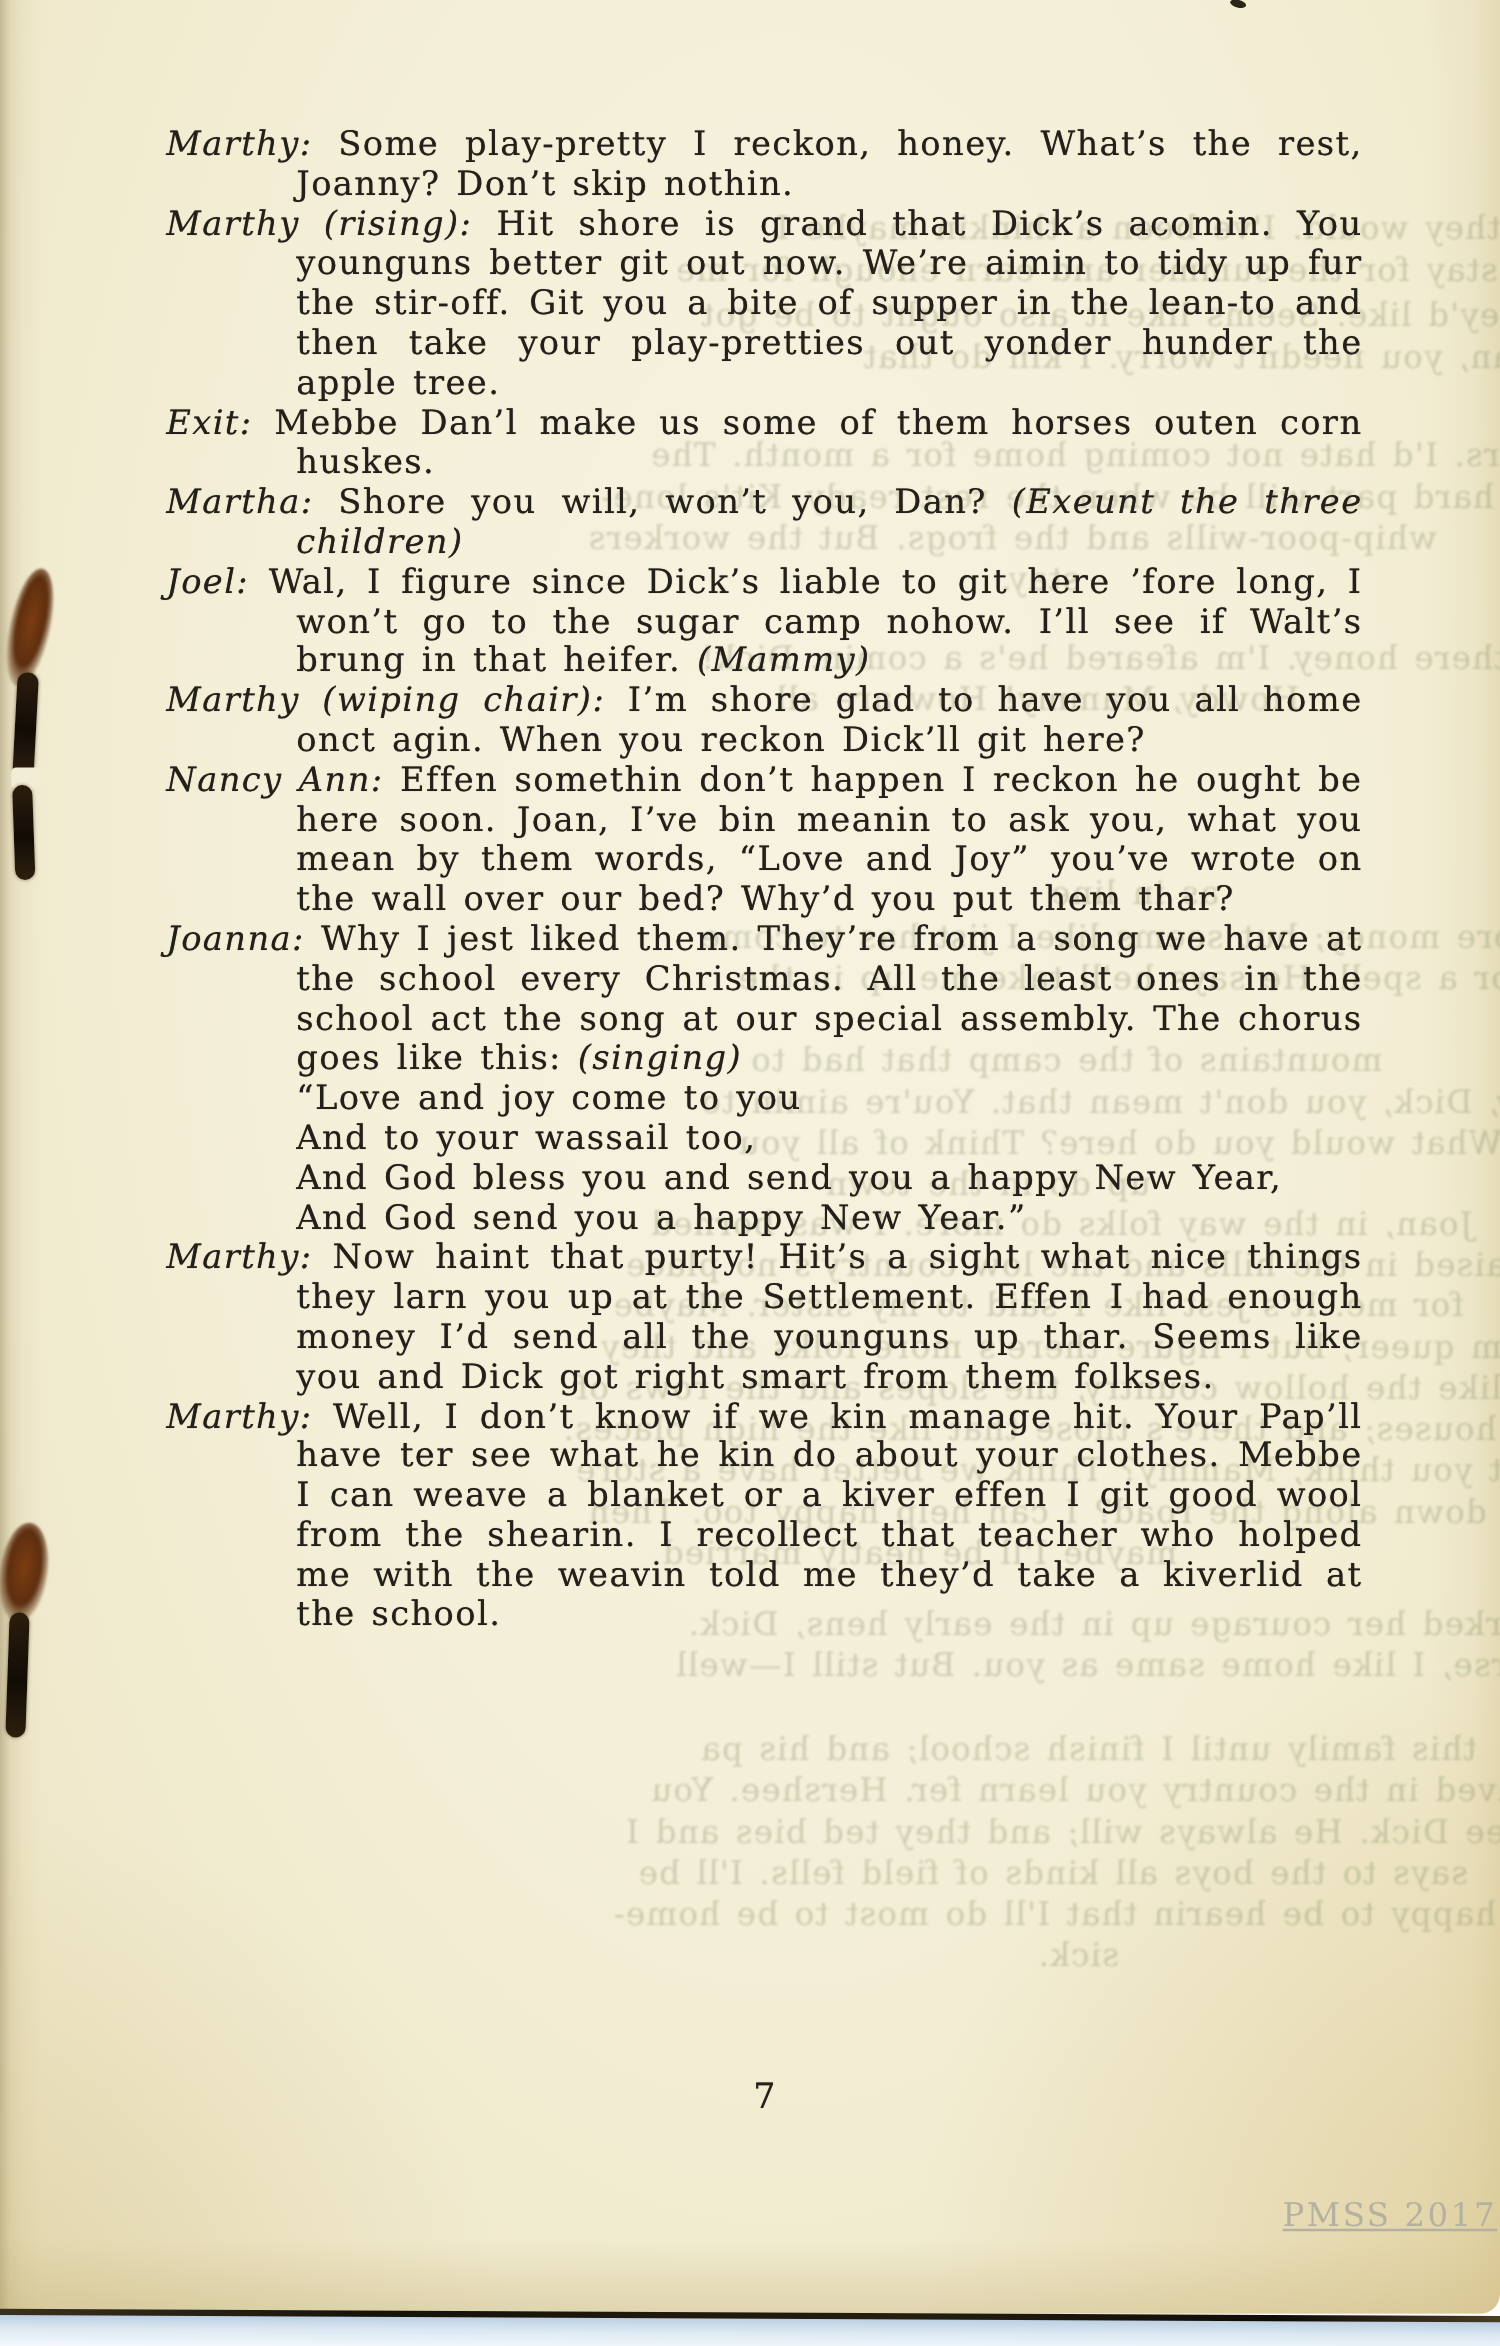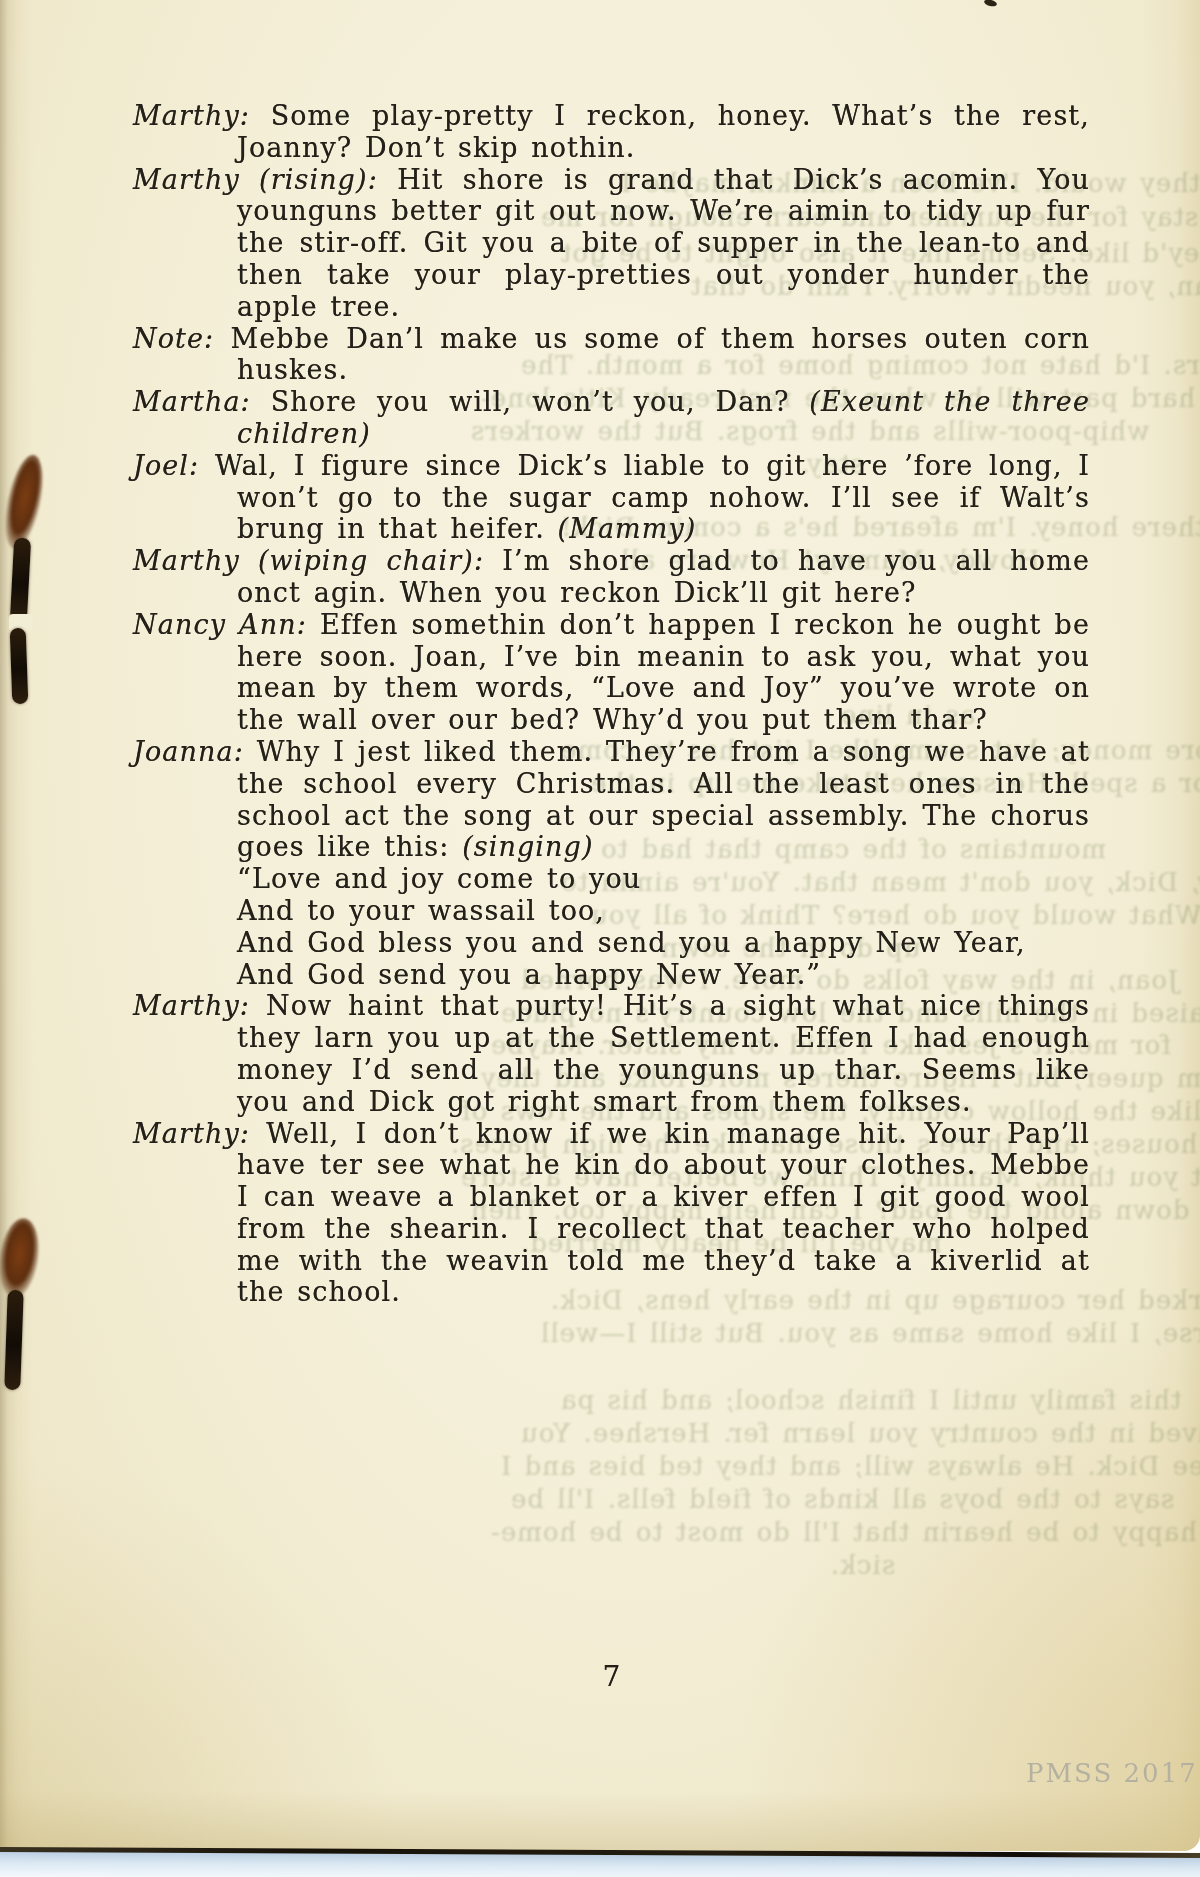--- a/index.html
+++ b/index.html
@@ -81,21 +81,21 @@
   .sd { font-style:italic; }
   .verse-line { display:block; text-indent:0; text-align:left; }
   .note { margin:0 0 0 21px; padding-left:86px; text-indent:-86px; font-style:italic; }
   .page-number {
     position:absolute; left:133px; top:1660px; width:957px; z-index:4;
     text-align:center; font-size:28px; color:#23201a;
     text-shadow:0 0 0.6px rgba(32,25,12,0.65);
   }
   .watermark {
     position:absolute; left:1026px; top:1758px; z-index:4;
-    font-size:26px; letter-spacing:2px; color:#b5b1a0;
+    font-size:26px; letter-spacing:2px; color:#b5b1a0;text-decoration:underline;
   }
 </style>
 </head>
 <body>
 
 <div class="scan">
   <div class="paper"></div>
 
   <div class="bleed-layer" id="bleed">
       <span style="left: 620px; top: 168px;">I reckon they would. I've been a thinkin maybe I</span>
@@ -142,21 +142,21 @@
   </div>
   <div class="staple staple-2">
     <i class="rust"></i>
     <i class="bar b1"></i>
   </div>
   <div class="ink-speck"></div>
 
   <div class="text-block" id="speeches">
       <p class="speech"><span class="speaker">Marthy:</span> <span class="">Some play-pretty I reckon, honey.  What’s the rest, Joanny?  Don’t skip nothin.</span></p>
       <p class="speech"><span class="speaker">Marthy (rising):</span> <span class="">Hit shore is grand that Dick’s acomin. You younguns better git out now.  We’re aimin to tidy up fur the stir-off.  Git you a bite of supper in the lean-to and then take your play-pretties out yonder hunder the apple tree.</span></p>
-      <p class="speech"><span class="speaker">Note:</span> <span class="">Mebbe Dan’l make us some of them horses outen corn huskes.</span></p>
+      <p class="speech"><span class="speaker">Exit:</span> <span class="">Mebbe Dan’l make us some of them horses outen corn huskes.</span></p>
       <p class="speech"><span class="speaker">Martha:</span> <span class="">Shore you will, won’t you, Dan? </span><span class="sd">(Exeunt the three children)</span></p>
       <p class="speech"><span class="speaker">Joel:</span> <span class="">Wal, I figure since Dick’s liable to git here ’fore long, I won’t go to the sugar camp nohow.  I’ll see if Walt’s brung in that heifer. </span><span class="sd">(Mammy)</span></p>
       <p class="speech"><span class="speaker">Marthy (wiping chair):</span> <span class="">I’m shore glad to have you all home onct agin.  When you reckon Dick’ll git here?</span></p>
       <p class="speech"><span class="speaker">Nancy Ann:</span> <span class="">Effen somethin don’t happen I reckon he ought be here soon.  Joan, I’ve bin meanin to ask you, what you mean by them words, “Love and Joy” you’ve wrote on the wall over our bed?  Why’d you put them thar?</span></p>
       <p class="speech"><span class="speaker">Joanna:</span> <span class="">Why I jest liked them.  They’re from a song we have at the school every Christmas.  All the least ones in the school act the song at our special assembly.  The chorus goes like this: </span><span class="sd">(singing)</span><span class="verse-line">“Love and joy come to you</span><span class="verse-line">And to your wassail too,</span><span class="verse-line">And God bless you and send you a happy New Year,</span><span class="verse-line">And God send you a happy New Year.”</span></p>
       <p class="speech"><span class="speaker">Marthy:</span> <span class="">Now haint that purty!  Hit’s a sight what nice things they larn you up at the Settlement.  Effen I had enough money I’d send all the younguns up thar.  Seems like you and Dick got right smart from them folkses.</span></p>
       <p class="speech"><span class="speaker">Marthy:</span> <span class="">Well, I don’t know if we kin manage hit.  Your Pap’ll have ter see what he kin do about your clothes.  Mebbe I can weave a blanket or a kiver effen I git good wool from the shearin.  I recollect that teacher who holped me with the weavin told me they’d take a kiverlid at the school.</span></p>
     </div>
 
   <div class="page-number">7</div>

